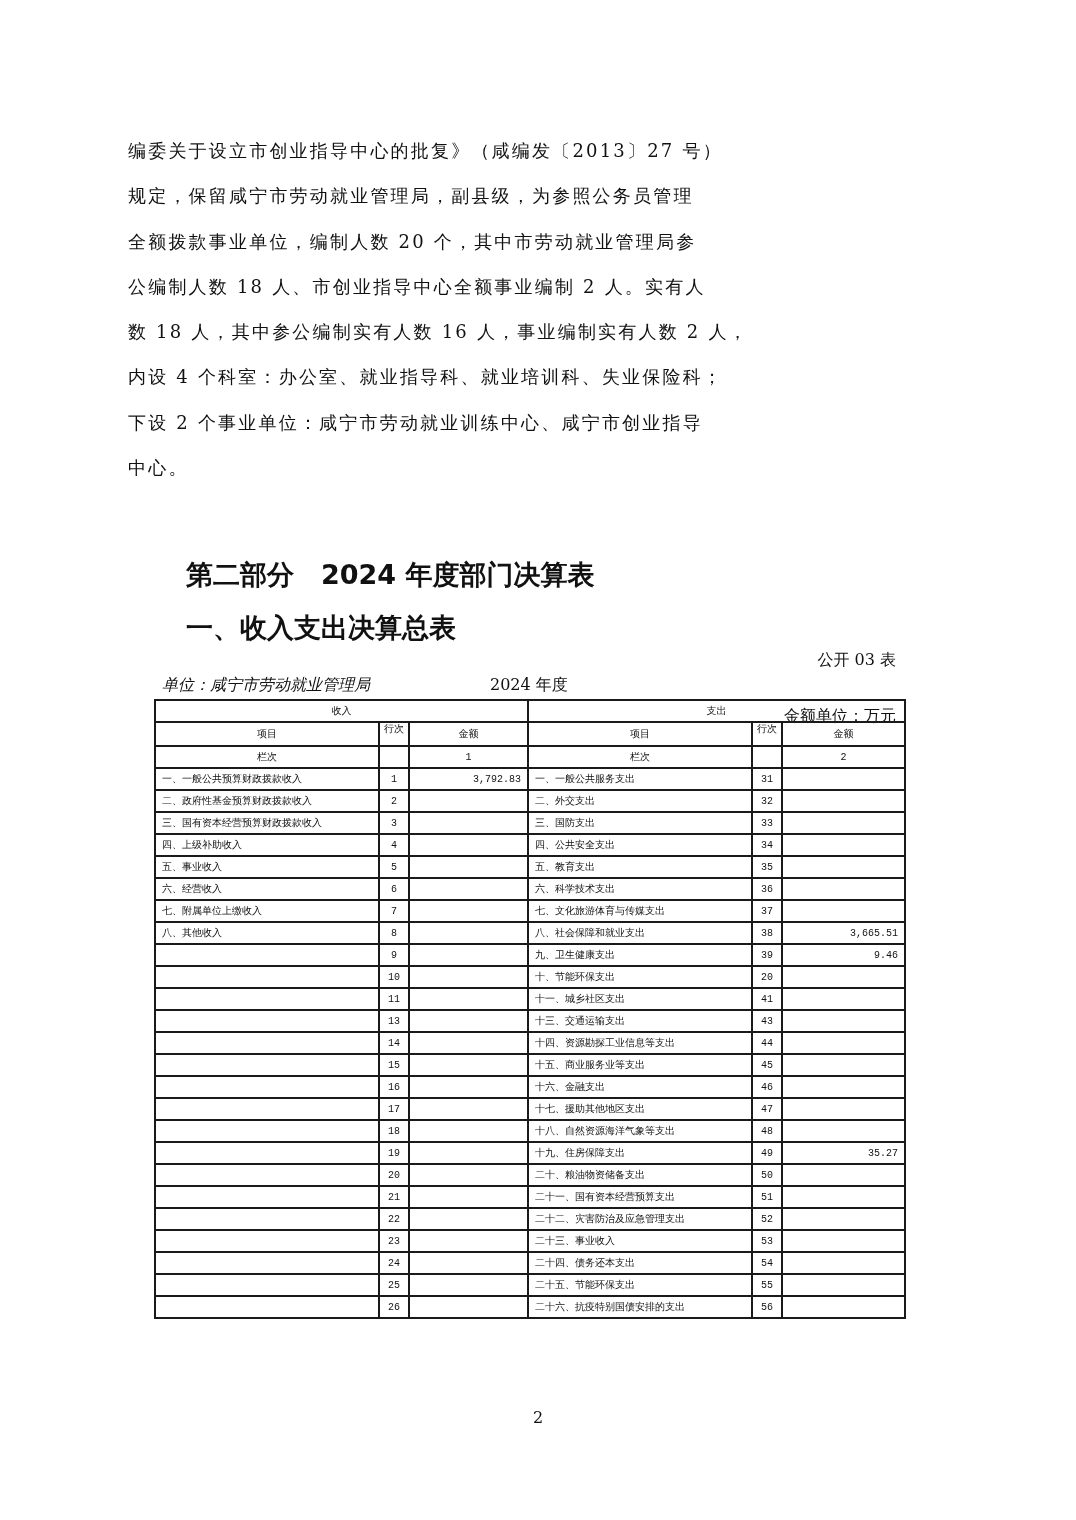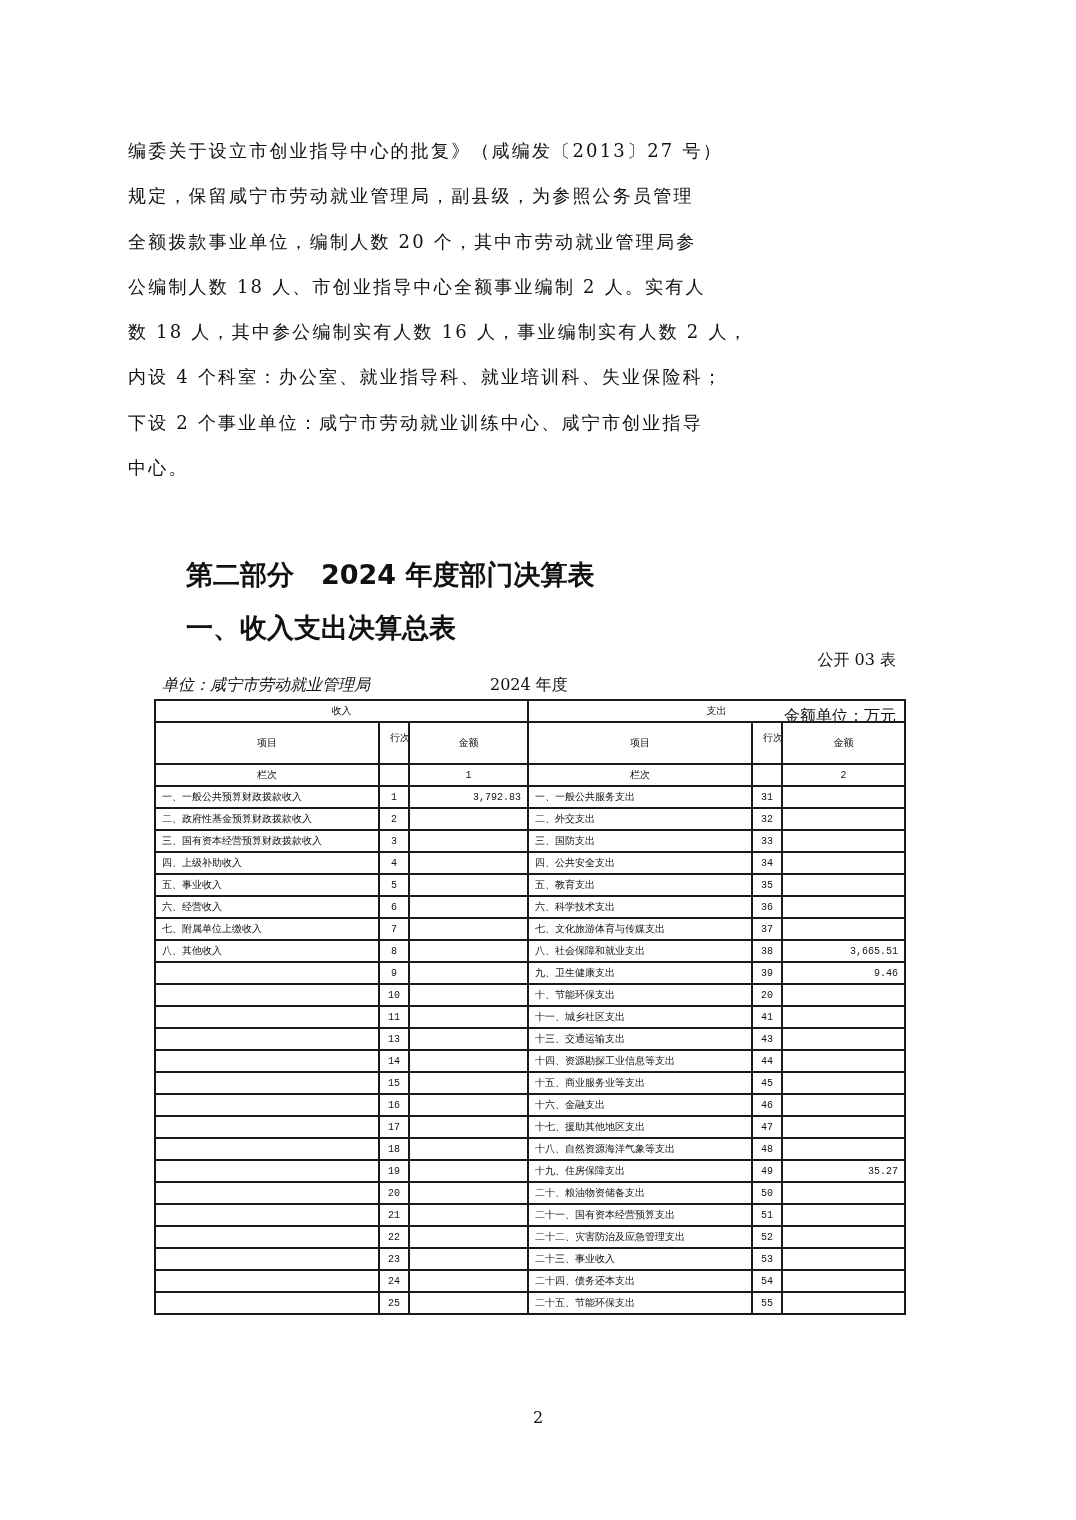--- a/index.html
+++ b/index.html
@@ -12,21 +12,21 @@
   #h-table { top:610px; }
   .meta { position:absolute; font-size:16px; white-space:nowrap; }
   #form-no { top:650px; right:180px; }
   #unit { top:675px; left:162px;font-style:italic; }
   #year { top:675px; left:490px; }
   #money-unit { top:675px; right:180px;margin-top:31px; }
   table.fin { position:absolute; left:154px; top:699px; border-collapse:collapse; table-layout:fixed; width:750px; font-size:10px;font-family:Liberation Mono, monospace; }
   table.fin td { border:2px solid #1a1a1a; height:20px; padding:0 6px; white-space:nowrap; overflow:hidden; }
   table.fin td.c { text-align:center; }
   table.fin td.r { text-align:right; }
-  table.fin td.hang { vertical-align:top; line-height:12px; padding:10px; }
+  table.fin td.hang { vertical-align:top; line-height:12px; padding:1px; }
   .page-num { position:absolute; top:1408px; left:0; width:1076px; text-align:center; font-size:16px; }
 </style>
 </head>
 <body>
 
 <div class="para">
   <div class="line">编委关于设立市创业指导中心的批复》（咸编发〔2013〕27 号）</div>
   <div class="line">规定，保留咸宁市劳动就业管理局，副县级，为参照公务员管理</div>
   <div class="line">全额拨款事业单位，编制人数 20 个，其中市劳动就业管理局参</div>
   <div class="line">公编制人数 18 人、市创业指导中心全额事业编制 2 人。实有人</div>
@@ -259,16 +259,24 @@
         <td class="r"></td>
       </tr>
       <tr>
         <td></td>
         <td class="c">25</td>
         <td class="r"></td>
         <td>二十五、节能环保支出</td>
         <td class="c">55</td>
         <td class="r"></td>
       </tr>
+      <tr>
+        <td></td>
+        <td class="c">26</td>
+        <td class="r"></td>
+        <td>二十六、抗疫特别国债安排的支出</td>
+        <td class="c">56</td>
+        <td class="r"></td>
+      </tr>
     </tbody>
 </table>
 
 <div class="page-num">2</div>
 
 </body></html>

